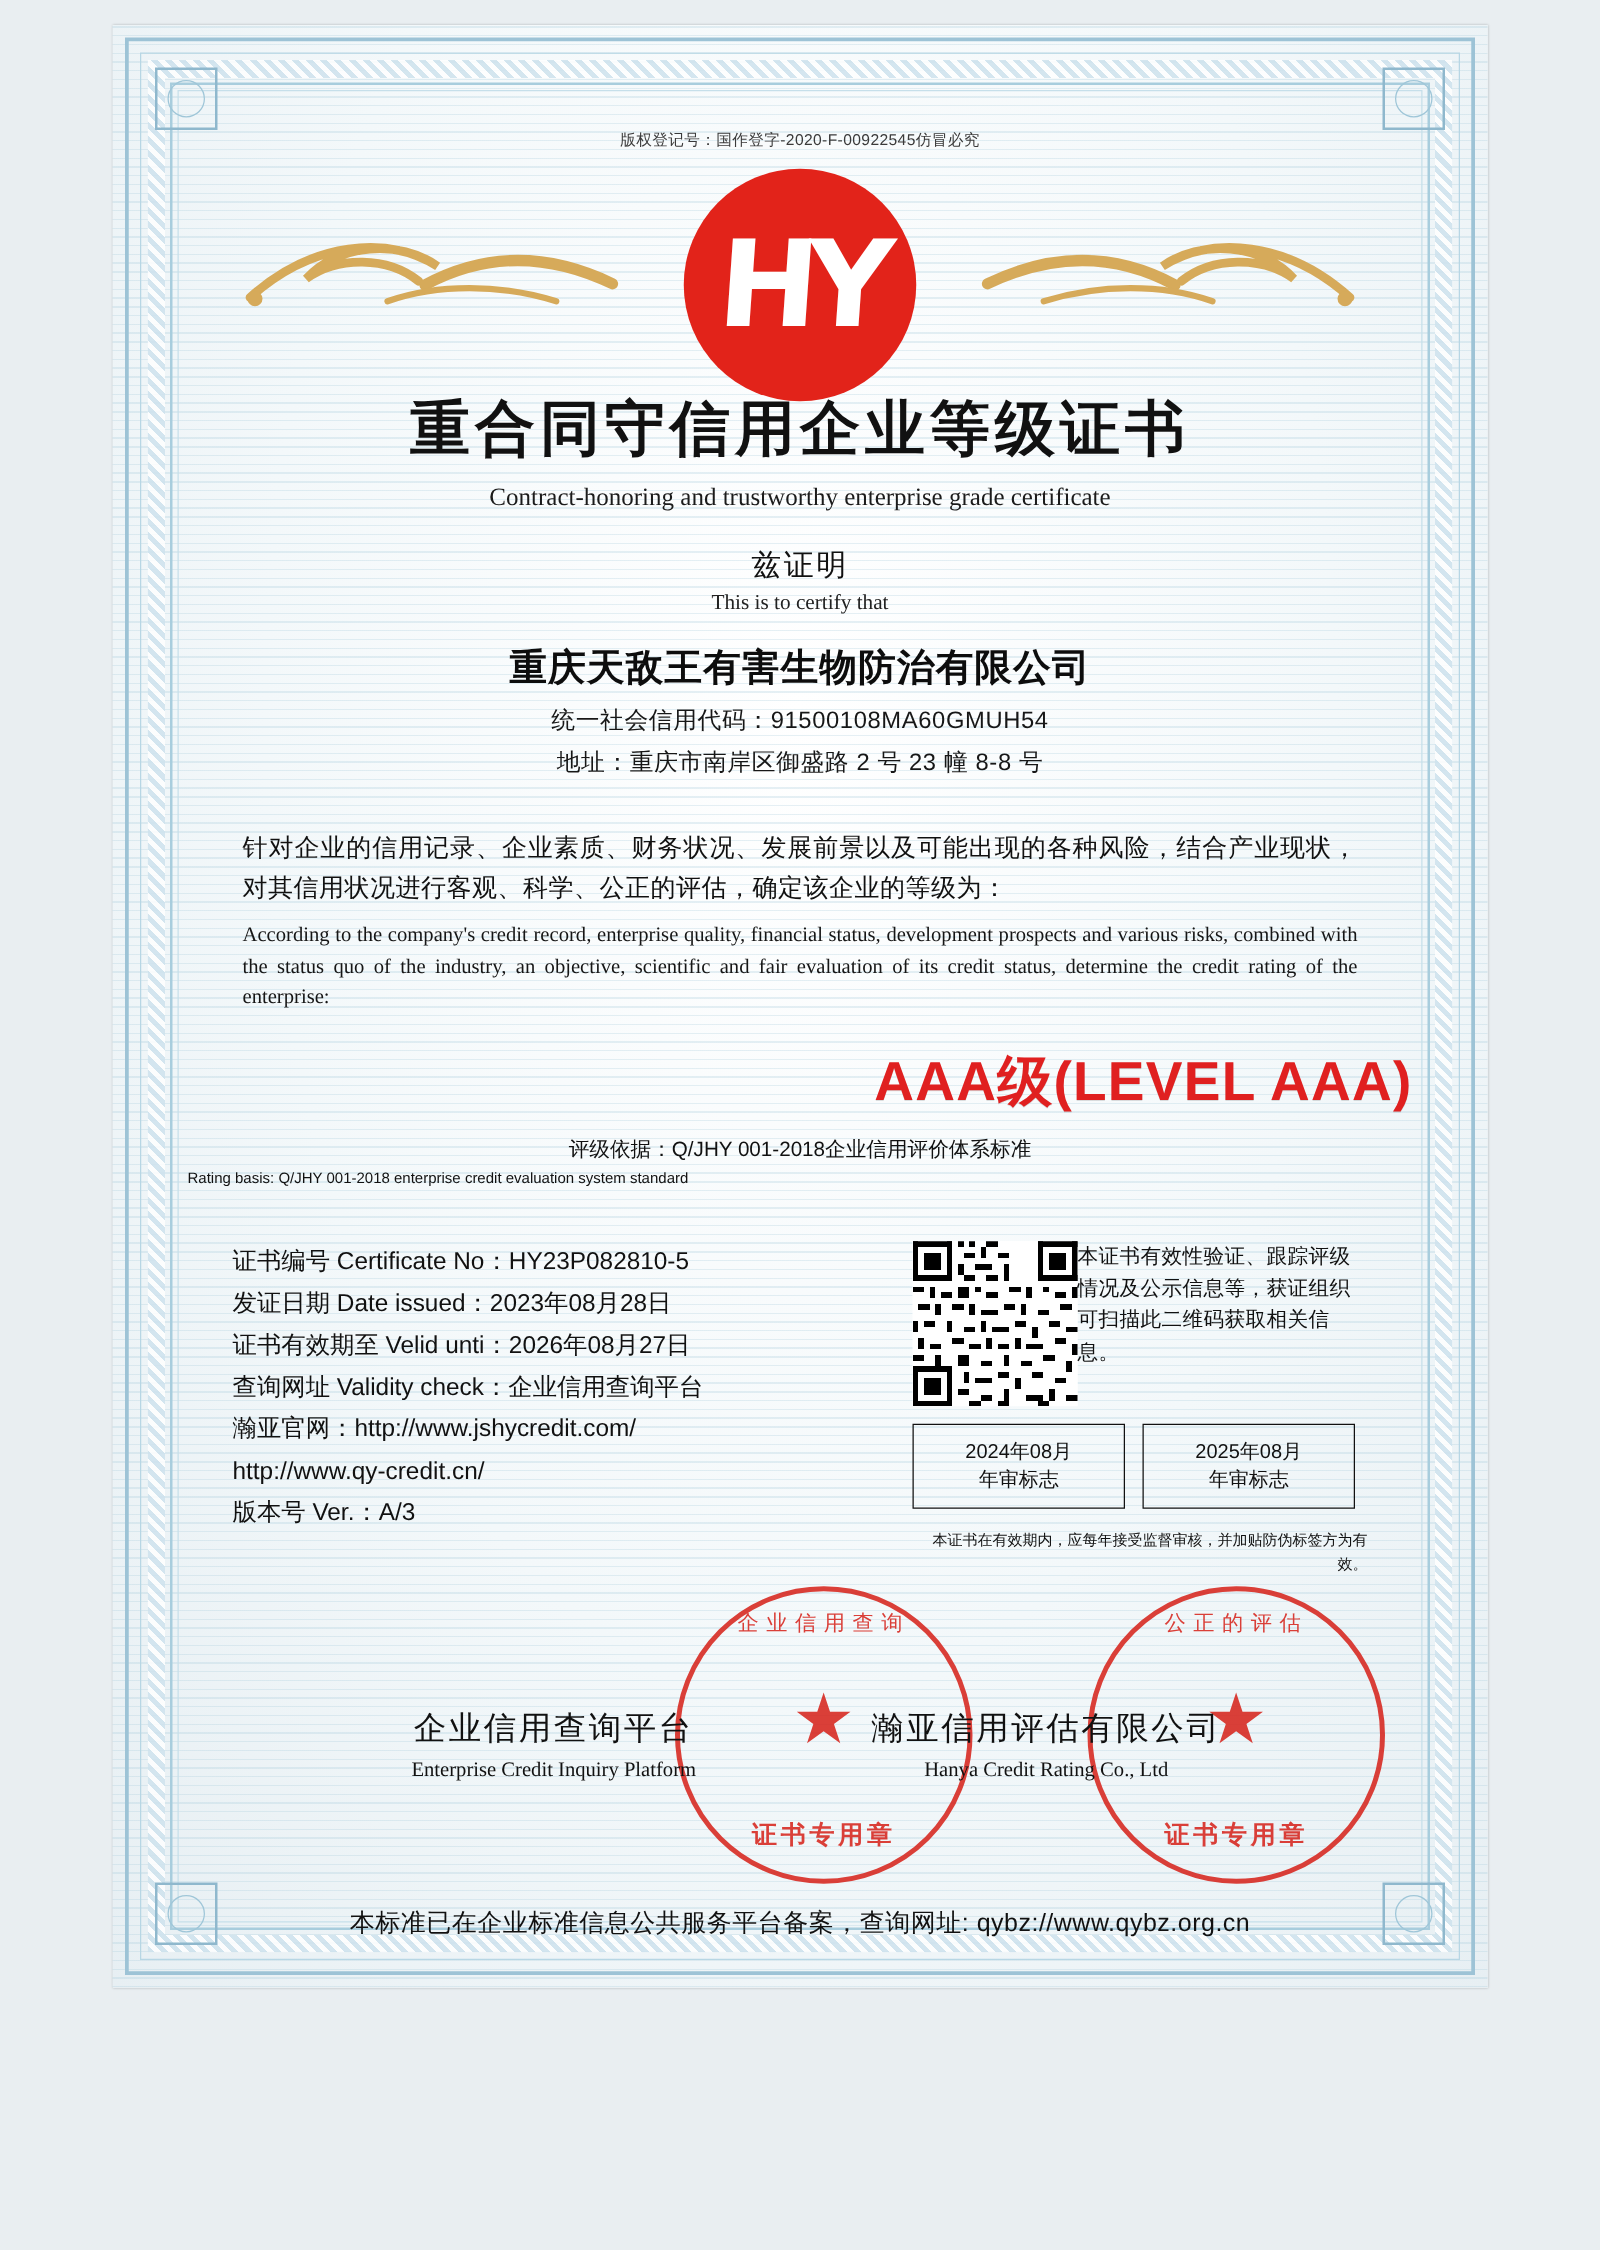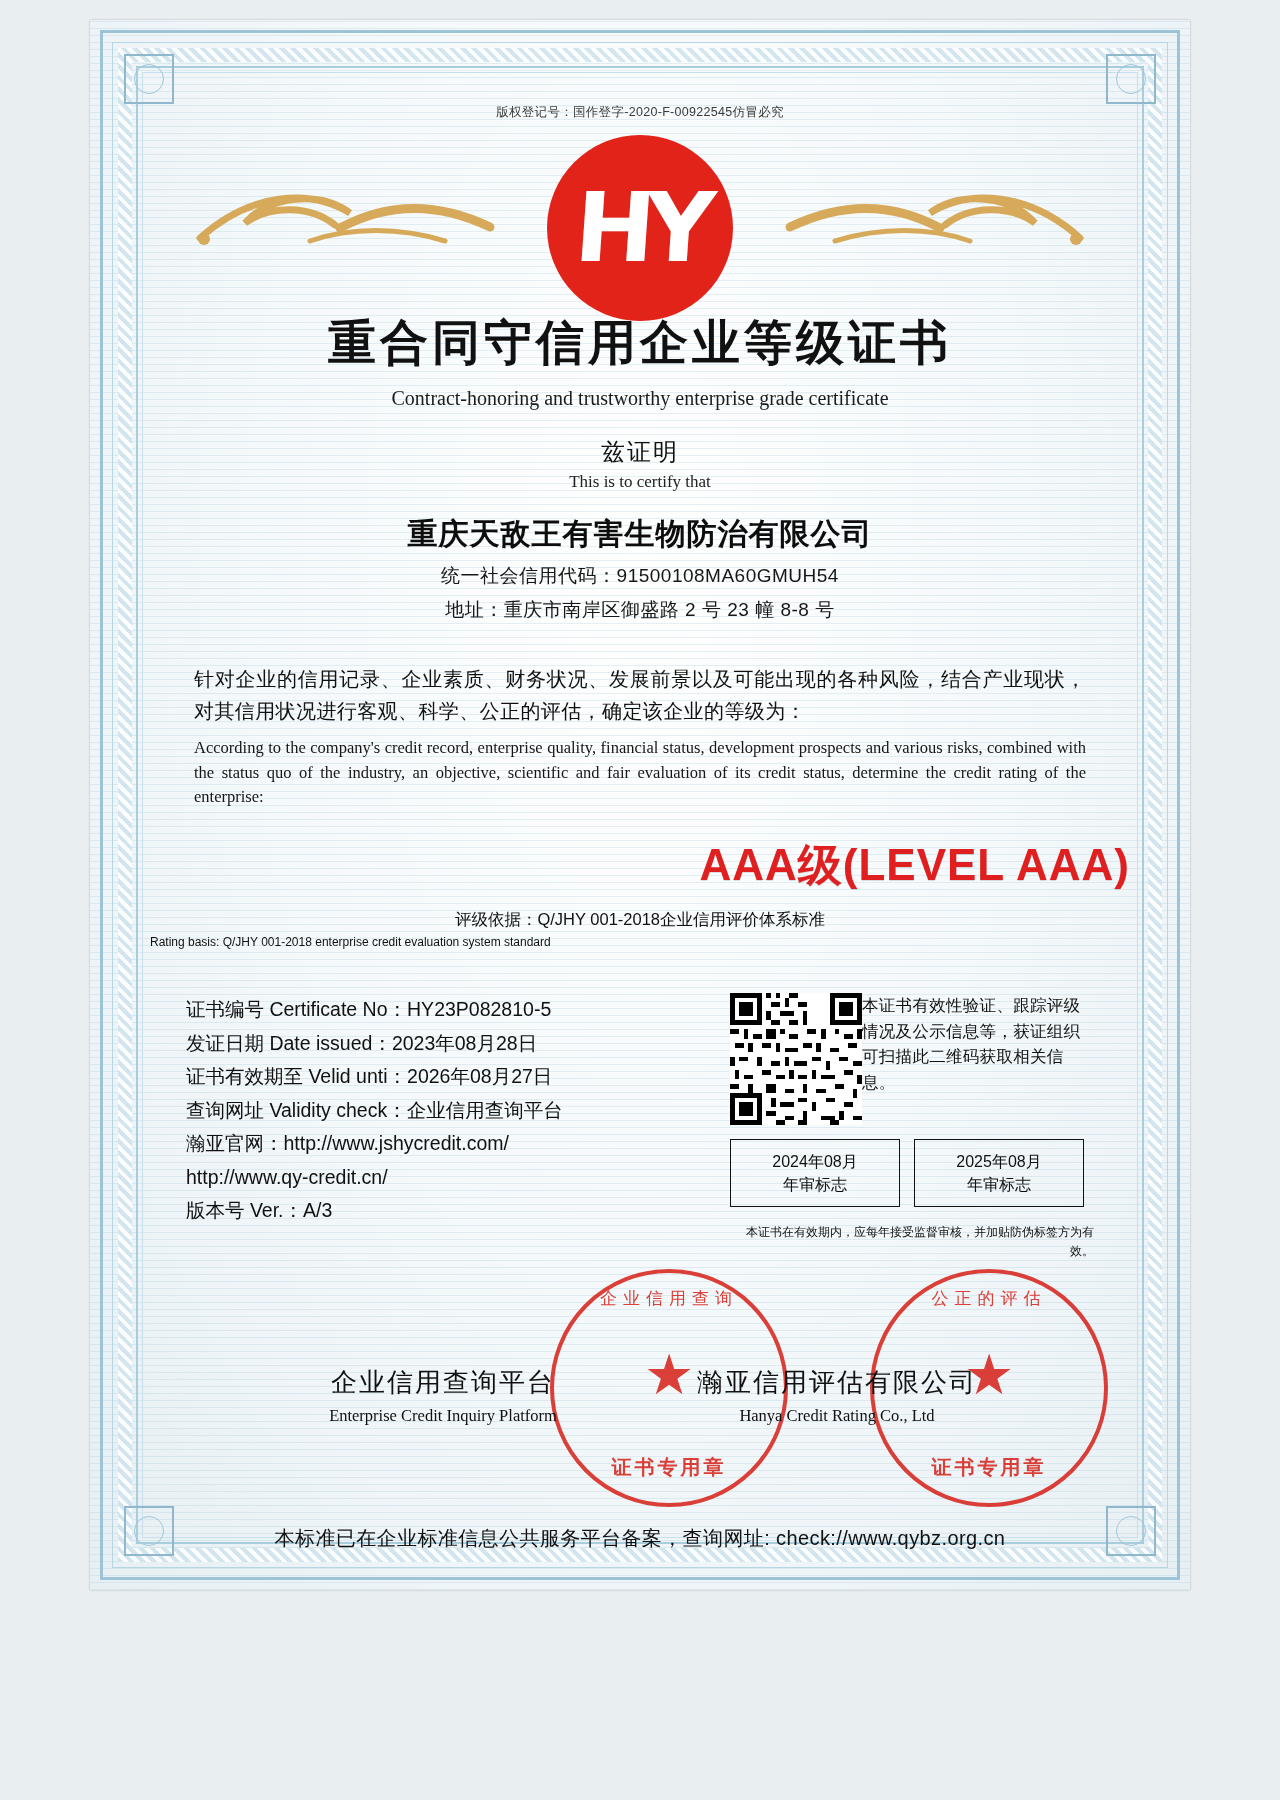--- a/index.html
+++ b/index.html
@@ -186,21 +186,21 @@
     height:230px;
     margin-top:8px;
   }
   .seal{
     position:absolute;
     width:230px;height:230px;border-radius:50%;
     border:4px solid #d7261e;
     color:#d7261e;
     opacity:.88;
   }
-  .seal.left{left:400px;top:0;}
+  .seal.left{left:390px;top:0;}
   .seal.right{left:720px;top:0;}
   .seal .arc{
     position:absolute;left:0;right:0;top:14px;
     text-align:center;font-size:17px;letter-spacing:6px;
     color:#d7261e;
   }
   .seal .star{
     position:absolute;left:50%;top:44%;transform:translate(-50%,-50%);
     font-size:56px;line-height:1;color:#d7261e;
   }
@@ -421,16 +421,16 @@
           <div class="cn">企业信用查询平台</div>
           <div class="en">Enterprise Credit Inquiry Platform</div>
         </div>
         <div class="org">
           <div class="cn">瀚亚信用评估有限公司</div>
           <div class="en">Hanya Credit Rating Co., Ltd</div>
         </div>
       </div>
     </div>
 
-    <div class="footer">本标准已在企业标准信息公共服务平台备案，查询网址: check://www.qybz.org.cn</div>
+    <div class="footer">本标准已在企业标准信息公共服务平台备案，查询网址: qybz://www.qybz.org.cn</div>
 
   </div>
 </div>
 
 </body></html>

